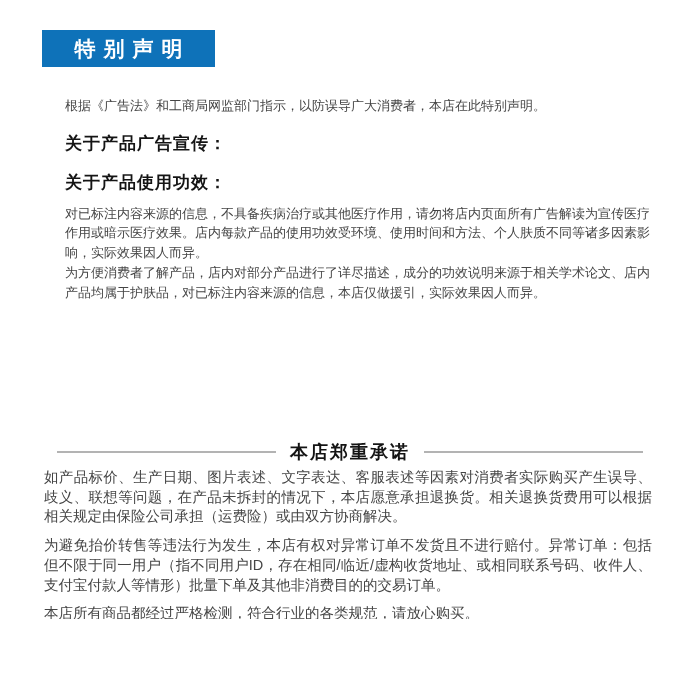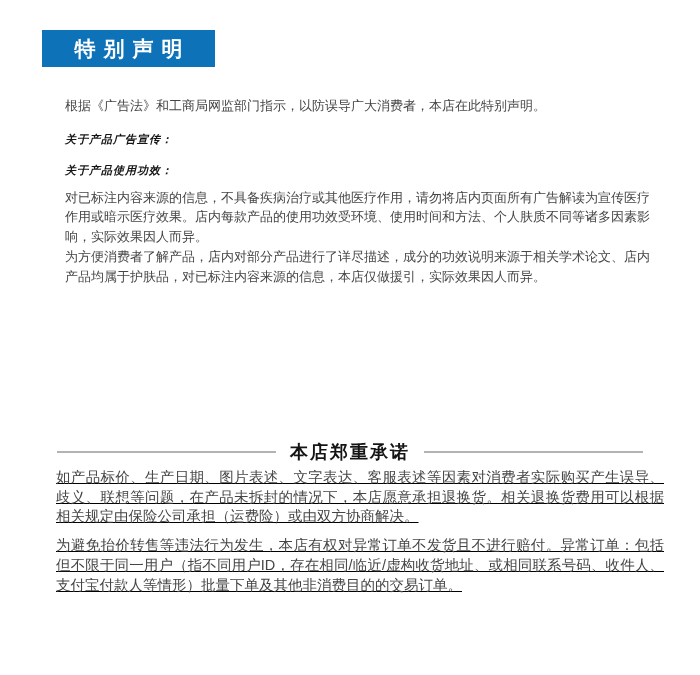--- a/index.html
+++ b/index.html
@@ -43,25 +43,24 @@
     line-height: 19.7px;
     color: #454545;
     text-align: justify;
   }
   .upper-content p.intro {
     margin-top: 8px;
     margin-bottom: 0;
   }
   .upper-content h2 {
     margin: 16px 0 10px 0;
-    font-size: 11px;
+    font-size: 17px;
     font-weight: bold;
     color: #141414;
     letter-spacing: 1px;
-    font-style: italic;
   }
   .promise-divider {
     position: absolute;
     top: 440px;
     left: 57px;
     right: 57px;
     display: flex;
     align-items: center;
   }
   .promise-divider .line {
@@ -73,23 +72,22 @@
     font-size: 18px;
     font-weight: bold;
     color: #141414;
     padding: 0 14px;
     letter-spacing: 2px;
     white-space: nowrap;
   }
   .promise-content {
     position: absolute;
     top: 468px;
-    left: 56px;
+    left: 44px;
     width: 608px;
-    text-decoration: underline;
   }
   .promise-content p {
     margin: 0 0 9px 0;
     font-size: 14.5px;
     line-height: 19.7px;
     color: #454545;
     text-align: justify;
   }
   .promise-content p.last {
     margin-top: 3px;
@@ -117,15 +115,16 @@
 
   <div class="promise-divider">
     <span class="line"></span>
     <span class="promise-title">本店郑重承诺</span>
     <span class="line"></span>
   </div>
 
   <div class="promise-content">
     <p>如产品标价、生产日期、图片表述、文字表达、客服表述等因素对消费者实际购买产生误导、歧义、联想等问题，在产品未拆封的情况下，本店愿意承担退换货。相关退换货费用可以根据相关规定由保险公司承担（运费险）或由双方协商解决。</p>
     <p>为避免抬价转售等违法行为发生，本店有权对异常订单不发货且不进行赔付。异常订单：包括但不限于同一用户（指不同用户ID，存在相同/临近/虚构收货地址、或相同联系号码、收件人、支付宝付款人等情形）批量下单及其他非消费目的的交易订单。</p>
+    <p class="last">本店所有商品都经过严格检测，符合行业的各类规范，请放心购买。</p>
   </div>
 
 </div>
 
 </body></html>

